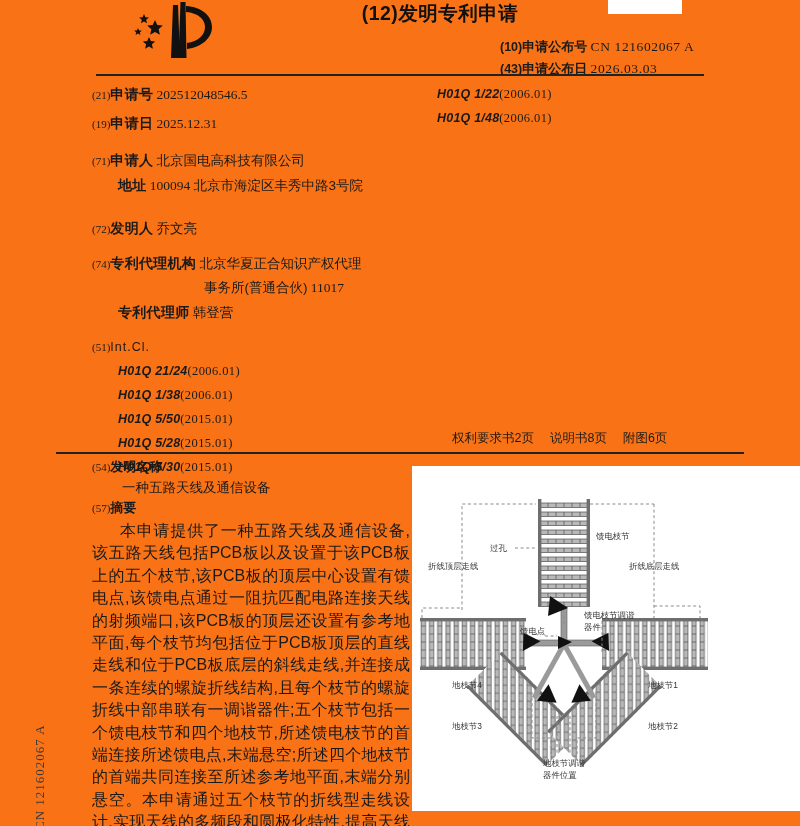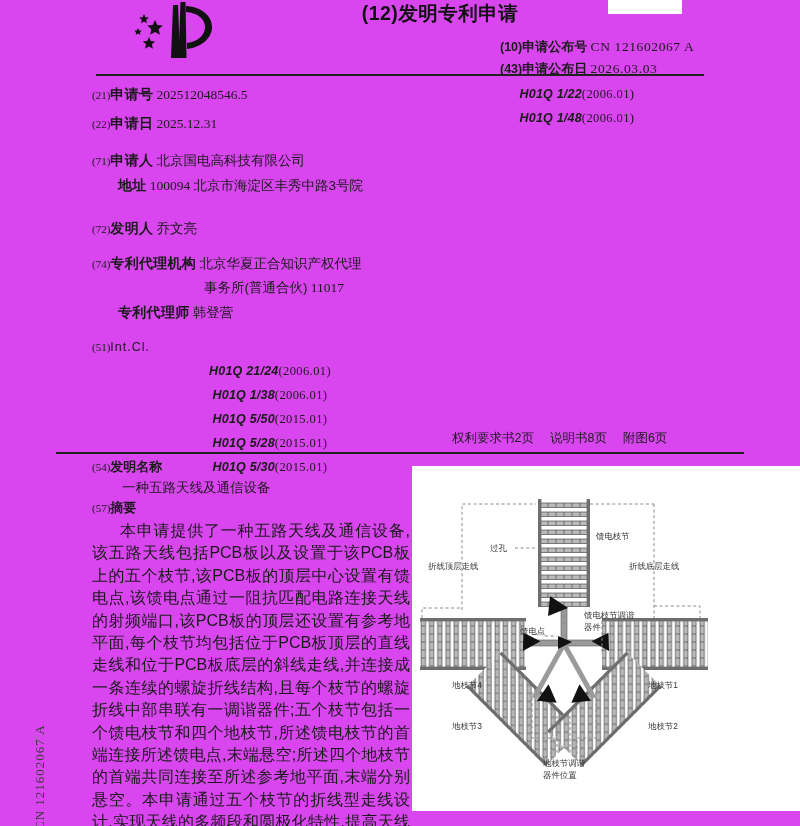--- a/index.html
+++ b/index.html
@@ -9,21 +9,21 @@
   }
   body {
     font-family: "Liberation Serif", "DejaVu Serif", serif;
     color: #1a1a1a;
   }
   #page {
     position: relative;
     width: 800px;
     height: 826px;
     overflow: hidden;
-    background: #d946ef;
+    background: #f97316;
   }
 
   
   #header {
     position: absolute;
     left: 0; top: 0;
     width: 800px;
     height: 78px;
   }
   #logo {
@@ -128,21 +128,20 @@
   }
   .indent1 { padding-left: 26px; }
   .indent2 { padding-left: 66px; }
   .indent3 { padding-left: 112px; }
   .ipc-line {
     font-family: "Liberation Sans", "DejaVu Sans", sans-serif;
     font-style: italic;
     font-weight: bold;
     font-size: 12.5px;
     letter-spacing: 0.2px;
-    text-align: center;
   }
   .ipc-ver {
     font-family: "Liberation Serif", "DejaVu Serif", serif;
     font-style: normal;
     font-weight: normal;
     font-size: 12.5px;
     letter-spacing: 0.4px;
   }
   .intcl-head {
     font-family: "Liberation Sans", "DejaVu Sans", sans-serif;
@@ -290,21 +289,21 @@
   <div class="hrule" id="rule-top"></div>
 
   <div id="biblio-left">
 
     <div class="field">
       <span class="num">(21)</span><span class="fname">申请号</span>
       <span class="fval">202512048546.5</span>
     </div>
 
     <div class="field" style="margin-top:4px;">
-      <span class="num">(22)</span><span class="fname">申请日</span>
+      <span class="num">(19)</span><span class="fname">申请日</span>
       <span class="fval">2025.12.31</span>
     </div>
 
     <div class="field" style="margin-top:12px;">
       <span class="num">(71)</span><span class="fname">申请人</span>
       <span class="fval-cjk">北京国电高科技有限公司</span>
     </div>
 
     <div class="field indent1">
       <span class="fname">地址</span>

